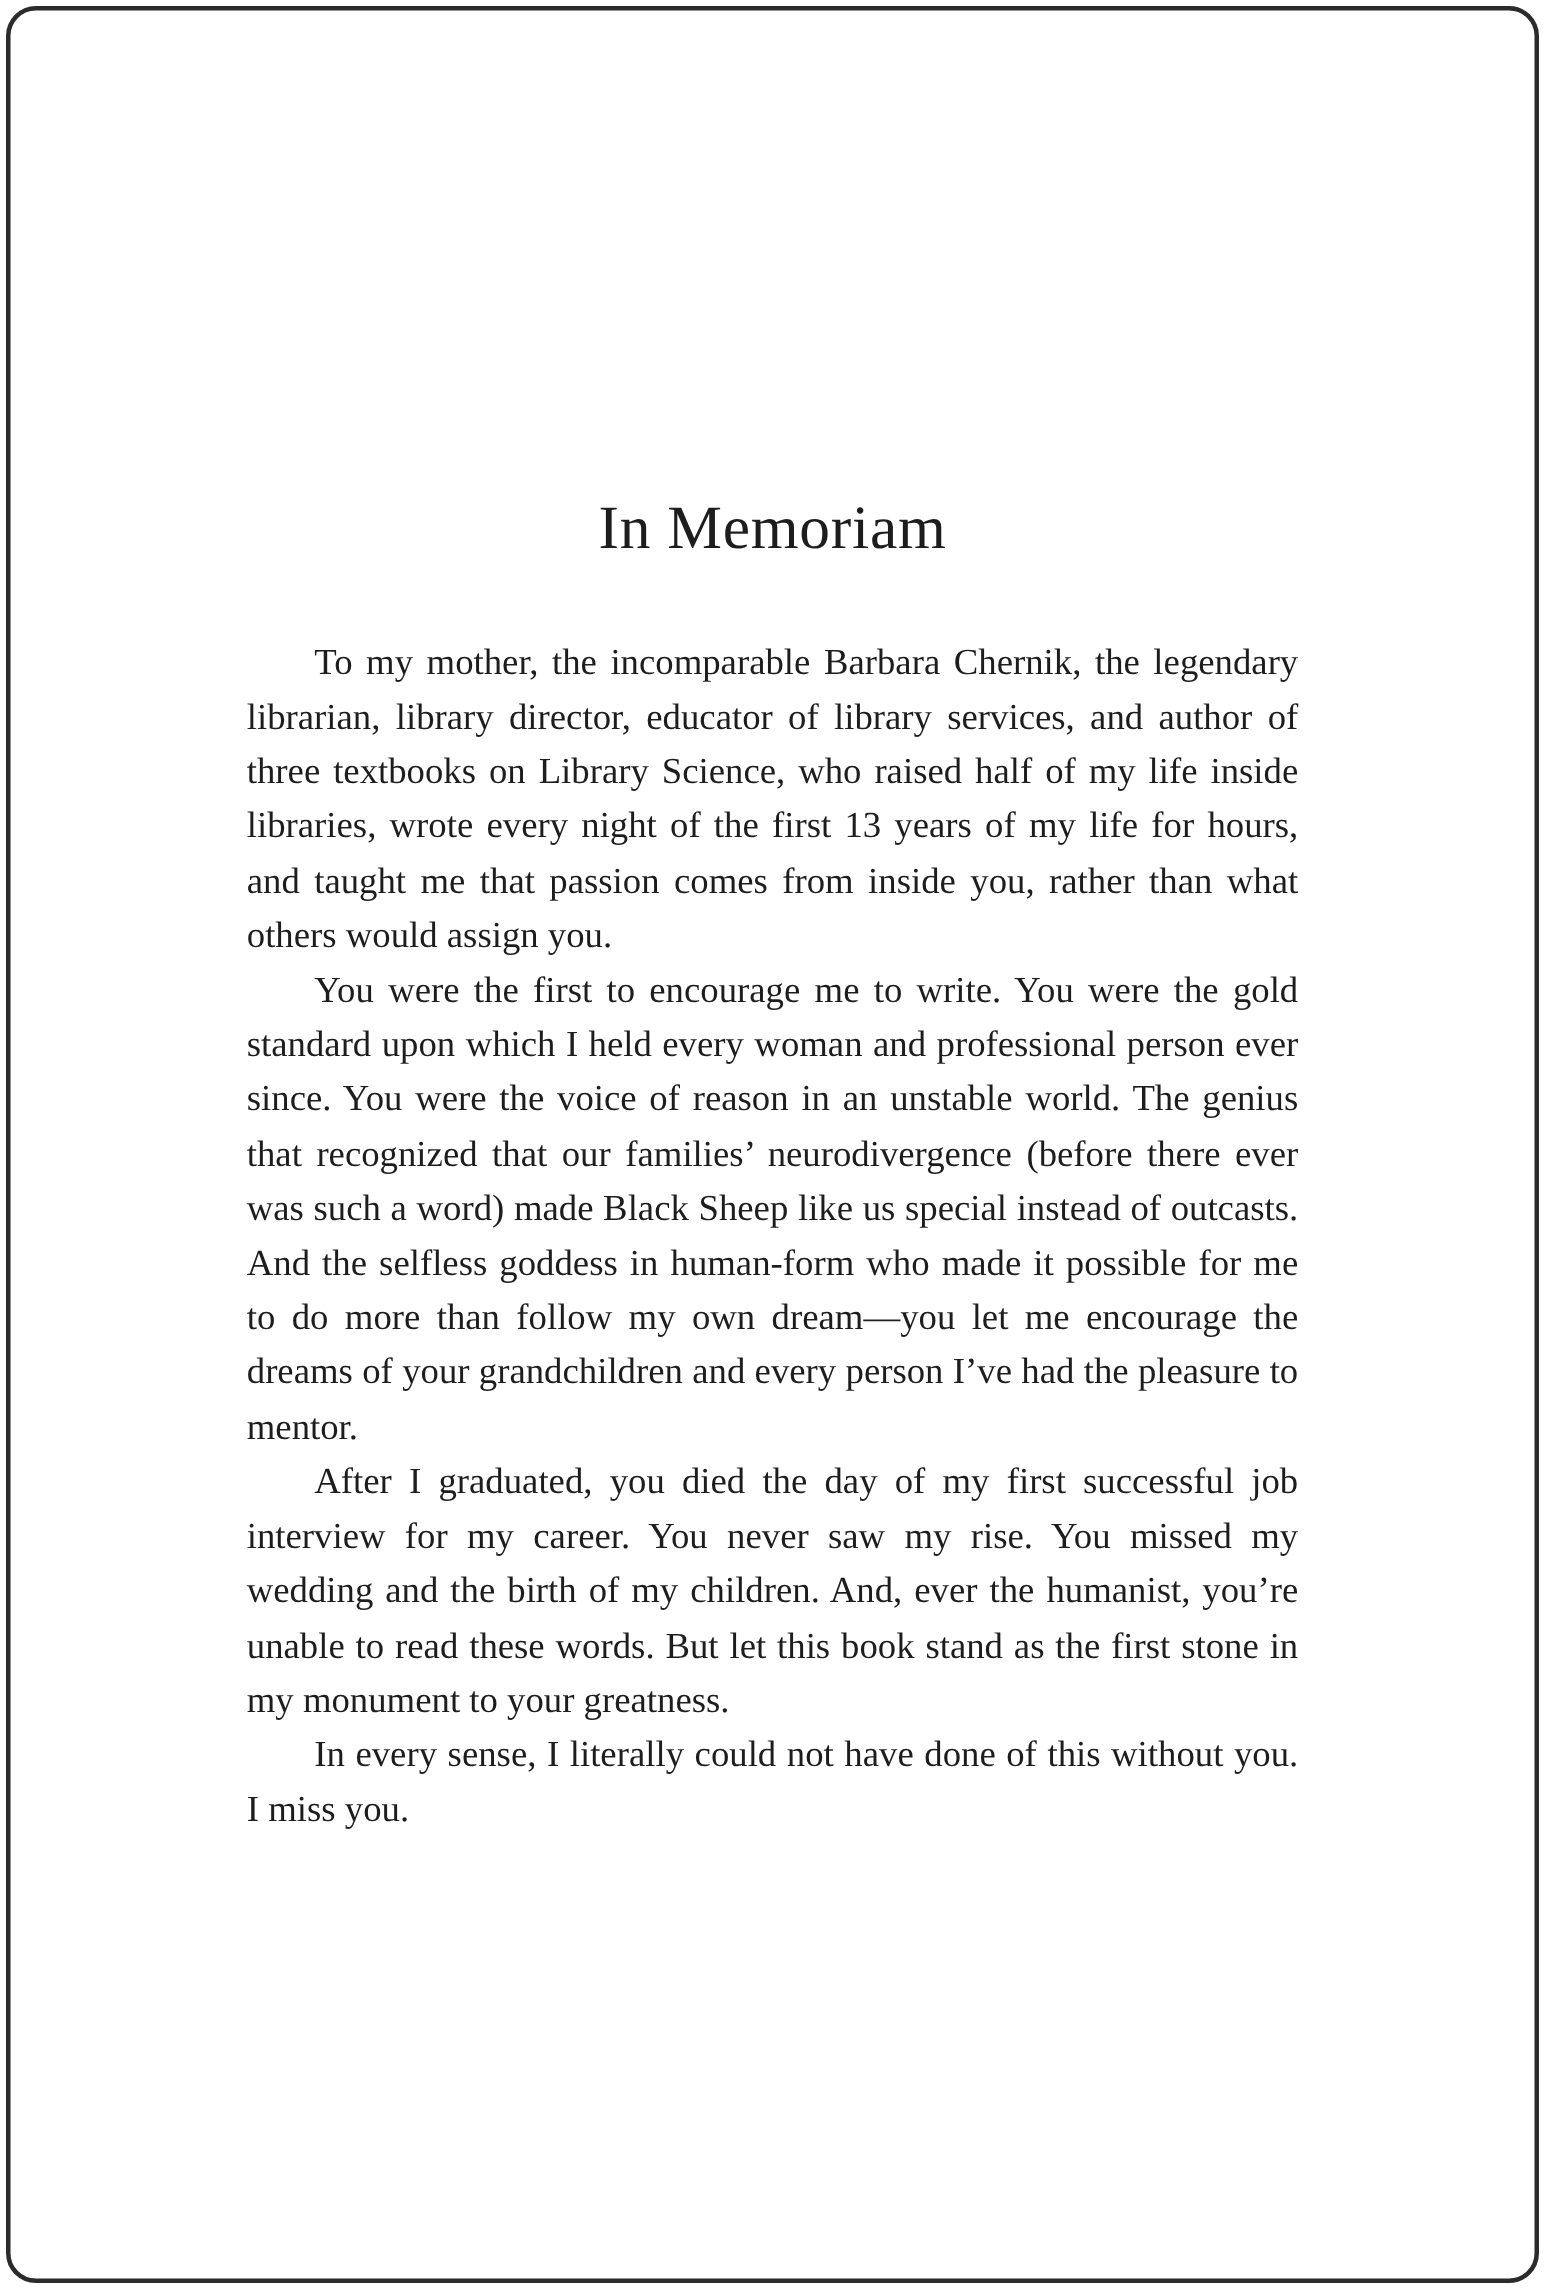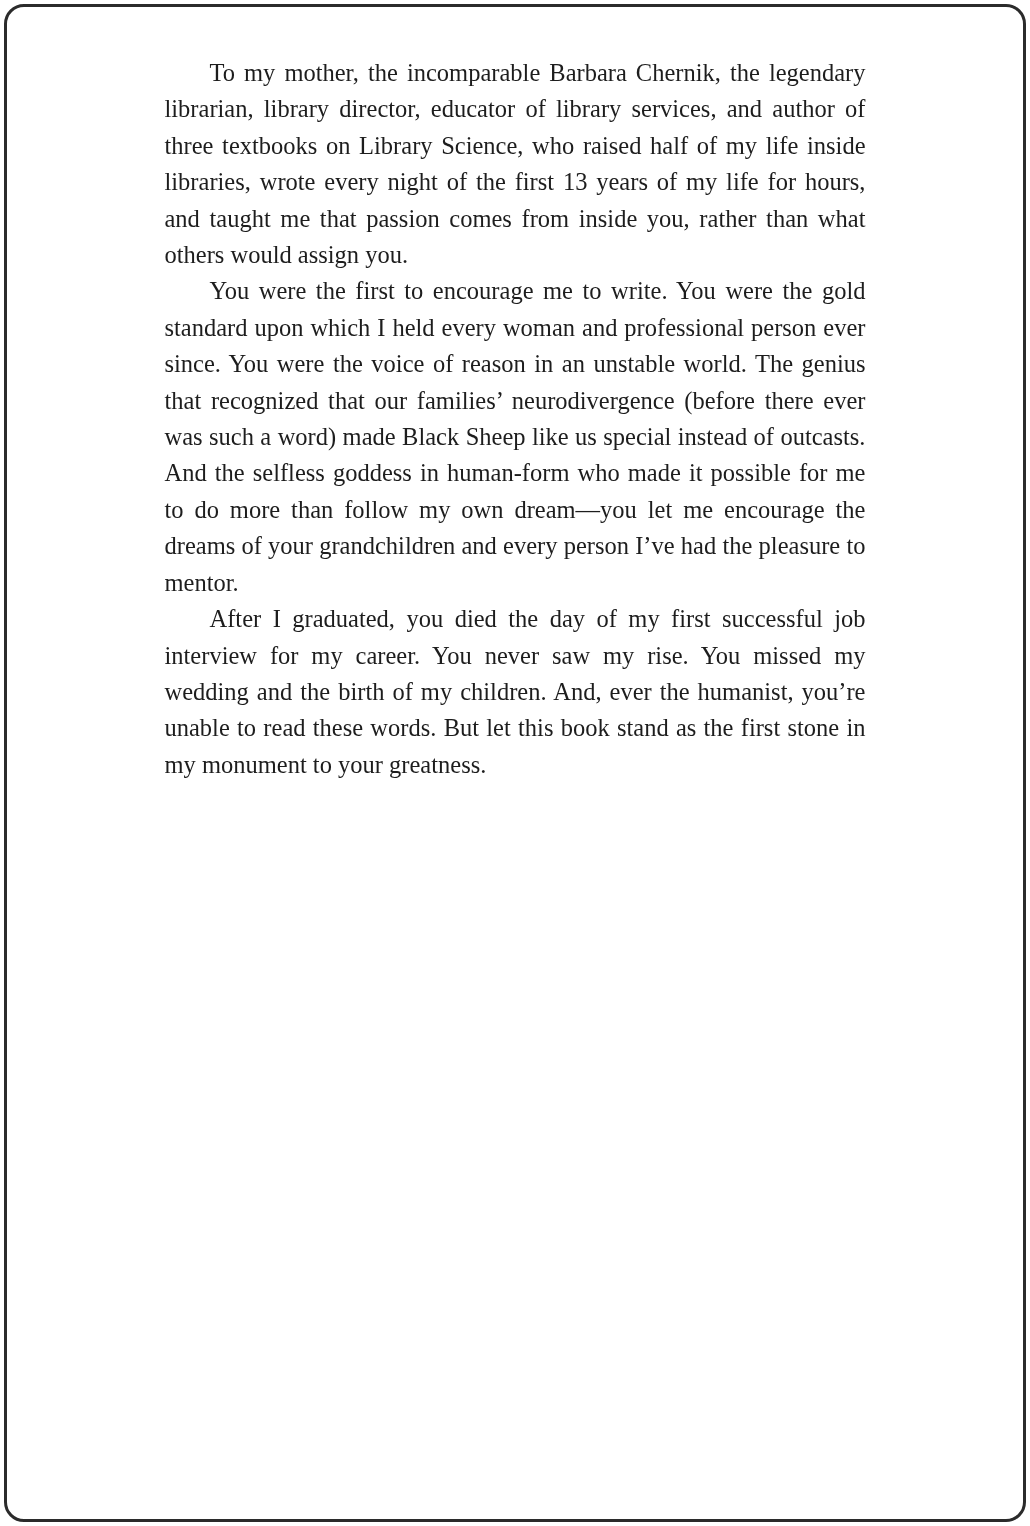--- a/index.html
+++ b/index.html
@@ -51,19 +51,21 @@
     margin: 0;
     padding: 0;
     text-indent: 45px;
   }
 </style>
 </head>
 <body>
 
 <div class="canvas">
   <div class="page-frame">
+    <h1 class="title">In Memoriam</h1>
     <div class="text-block">
       <p>To my mother, the incomparable Barbara Chernik, the legendary librarian, library director, educator of library services, and author of three textbooks on Library Science, who raised half of my life inside libraries, wrote every night of the first 13 years of my life for hours, and taught me that passion comes from inside you, rather than what others would assign you.</p>
       <p>You were the first to encourage me to write. You were the gold standard upon which I held every woman and professional person ever since. You were the voice of reason in an unstable world. The genius that recognized that our families’ neurodivergence (before there ever was such a word) made Black Sheep like us special instead of outcasts. And the selfless goddess in human-form who made it possible for me to do more than follow my own dream—you let me encourage the dreams of your grandchildren and every person I’ve had the pleasure to mentor.</p>
       <p>After I graduated, you died the day of my first successful job interview for my career. You never saw my rise. You missed my wedding and the birth of my children. And, ever the humanist, you’re unable to read these words. But let this book stand as the first stone in my monument to your greatness.</p>
+      <p>In every sense, I literally could not have done of this without you. I miss you.</p>
     </div>
   </div>
 </div>
 
 </body></html>

